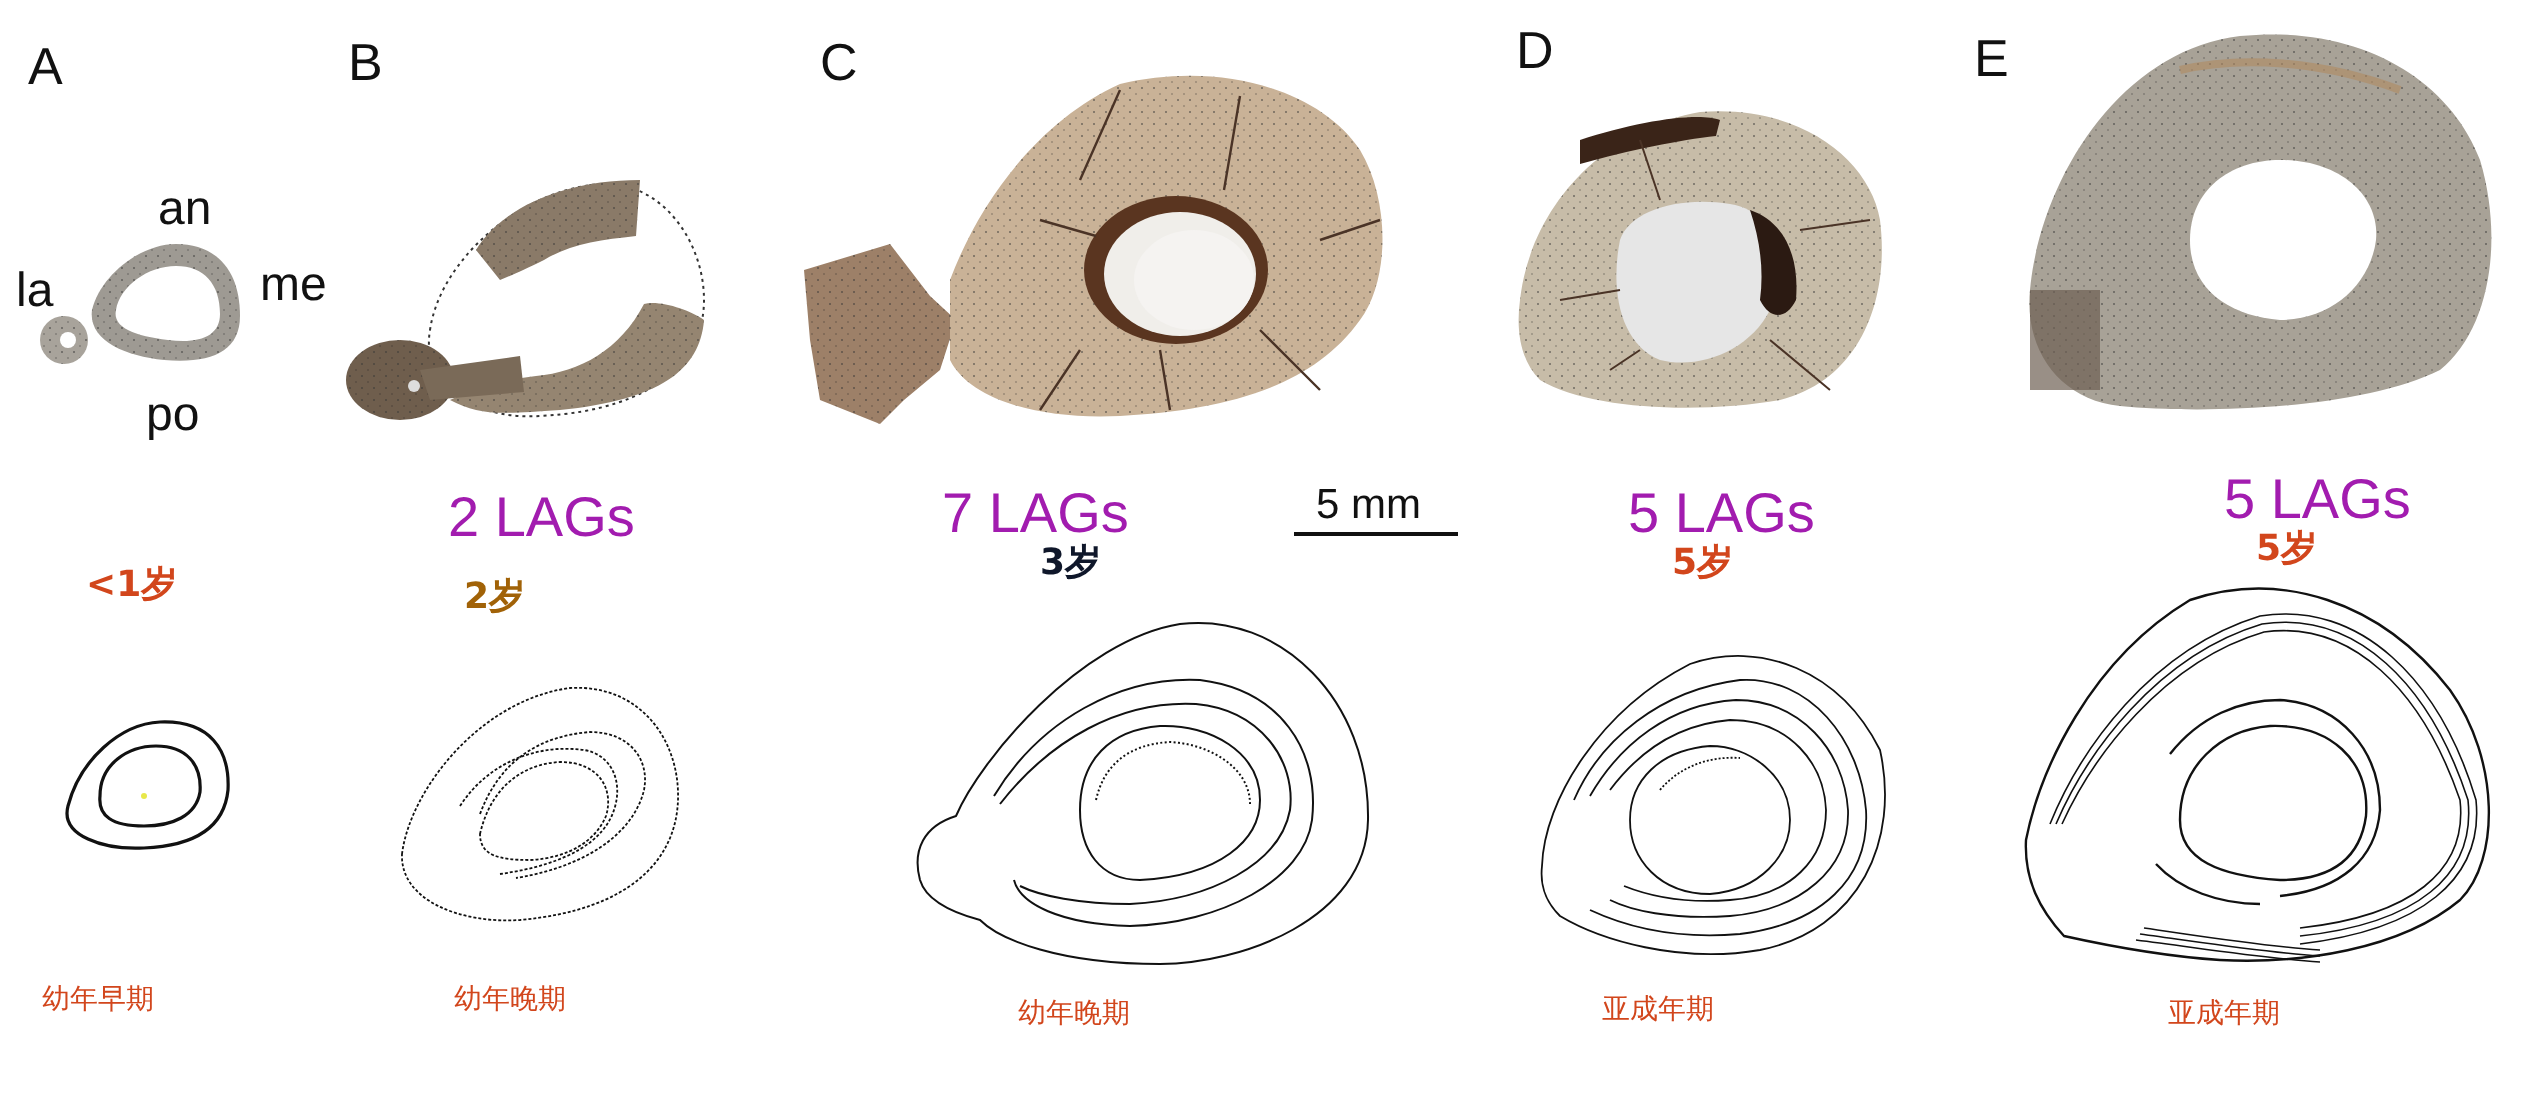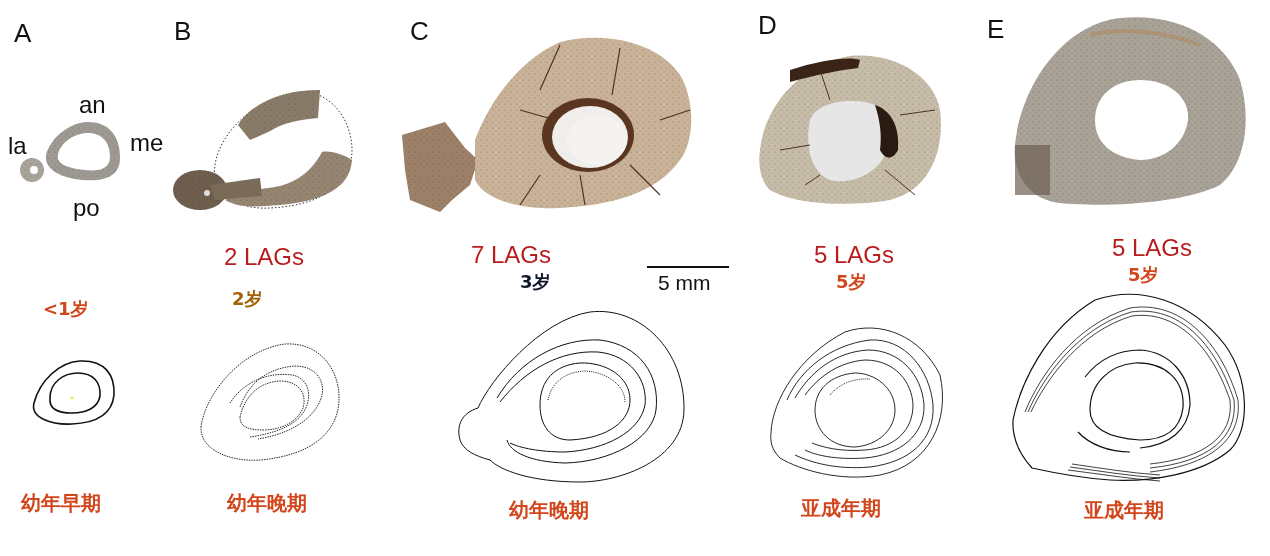--- a/index.html
+++ b/index.html
@@ -1,24 +1,24 @@
 <!DOCTYPE html>
 <html><head>
 <meta charset="utf-8">
 <style>
   html, body { margin:0; padding:0; background:#ffffff; }
   body { width:1270px; height:556px; position:relative; overflow:hidden;
          font-family:"Liberation Sans", "DejaVu Sans", sans-serif; }
   .abs { position:absolute; }
   .panel-letter { font-size:26px; color:#111; line-height:1; }
   .orient { font-size:24px; color:#111; line-height:1; }
-  .lags { font-size:24px; color:#b91c1c; line-height:1; white-space:nowrap; }
+  .lags { font-size:28px; color:#a21caf; line-height:1; white-space:nowrap; }
   .age { font-size:18px; font-weight:bold; line-height:1; white-space:nowrap; font-family:"DejaVu Sans", sans-serif; }
-  .stage { font-size:20px; font-weight:bold; line-height:1; white-space:nowrap; font-family:"DejaVu Sans", sans-serif; }
-  .scale-label { font-size:21px; color:#111; line-height:1;margin-top:30px; }
+  .stage { font-size:14px; font-weight:normal; line-height:1; white-space:nowrap; font-family:"DejaVu Sans", sans-serif; }
+  .scale-label { font-size:21px; color:#111; line-height:1; }
   .scale-bar { height:2px; background:#111; }
   svg { position:absolute; overflow:visible; }
 </style>
 </head>
 <body>
 
 <div class="abs panel-letter" style="left:14px;top:20px">A</div>
 <div class="abs panel-letter" style="left:174px;top:18px">B</div>
 <div class="abs panel-letter" style="left:410px;top:18px">C</div>
 <div class="abs panel-letter" style="left:758px;top:12px">D</div>
@@ -89,21 +89,21 @@
 </svg>
 
 <div class="abs lags" style="left:224px;top:245px">2 LAGs</div>
 <div class="abs lags" style="left:471px;top:243px">7 LAGs</div>
 <div class="abs lags" style="left:814px;top:243px">5 LAGs</div>
 <div class="abs lags" style="left:1112px;top:236px">5 LAGs</div>
 
 <div class="abs scale-label" style="left:658px;top:242px">5 mm</div>
 <div class="abs scale-bar" style="left:647px;top:266px;width:82px"></div>
 
-<div class="abs age" style="left:43px;top:300px;color:#d2461c">&lt;1岁</div>
+<div class="abs age" style="left:43px;top:284px;color:#d2461c">&lt;1岁</div>
 <div class="abs age" style="left:232px;top:290px;color:#a16207">2岁</div>
 <div class="abs age" style="left:520px;top:273px;color:#0f172a">3岁</div>
 <div class="abs age" style="left:836px;top:273px;color:#d2461c">5岁</div>
 <div class="abs age" style="left:1128px;top:266px;color:#d2461c">5岁</div>
 
 <svg style="left:0;top:0" width="1270" height="556">
   <g fill="none" stroke="#111">
 
     <g stroke-width="1.6">
       <path d="M34 403 C40 380,60 362,80 361 C105 360,115 375,114 395 C112 415,95 423,72 424 C52 425,30 418,34 403 Z"></path>

